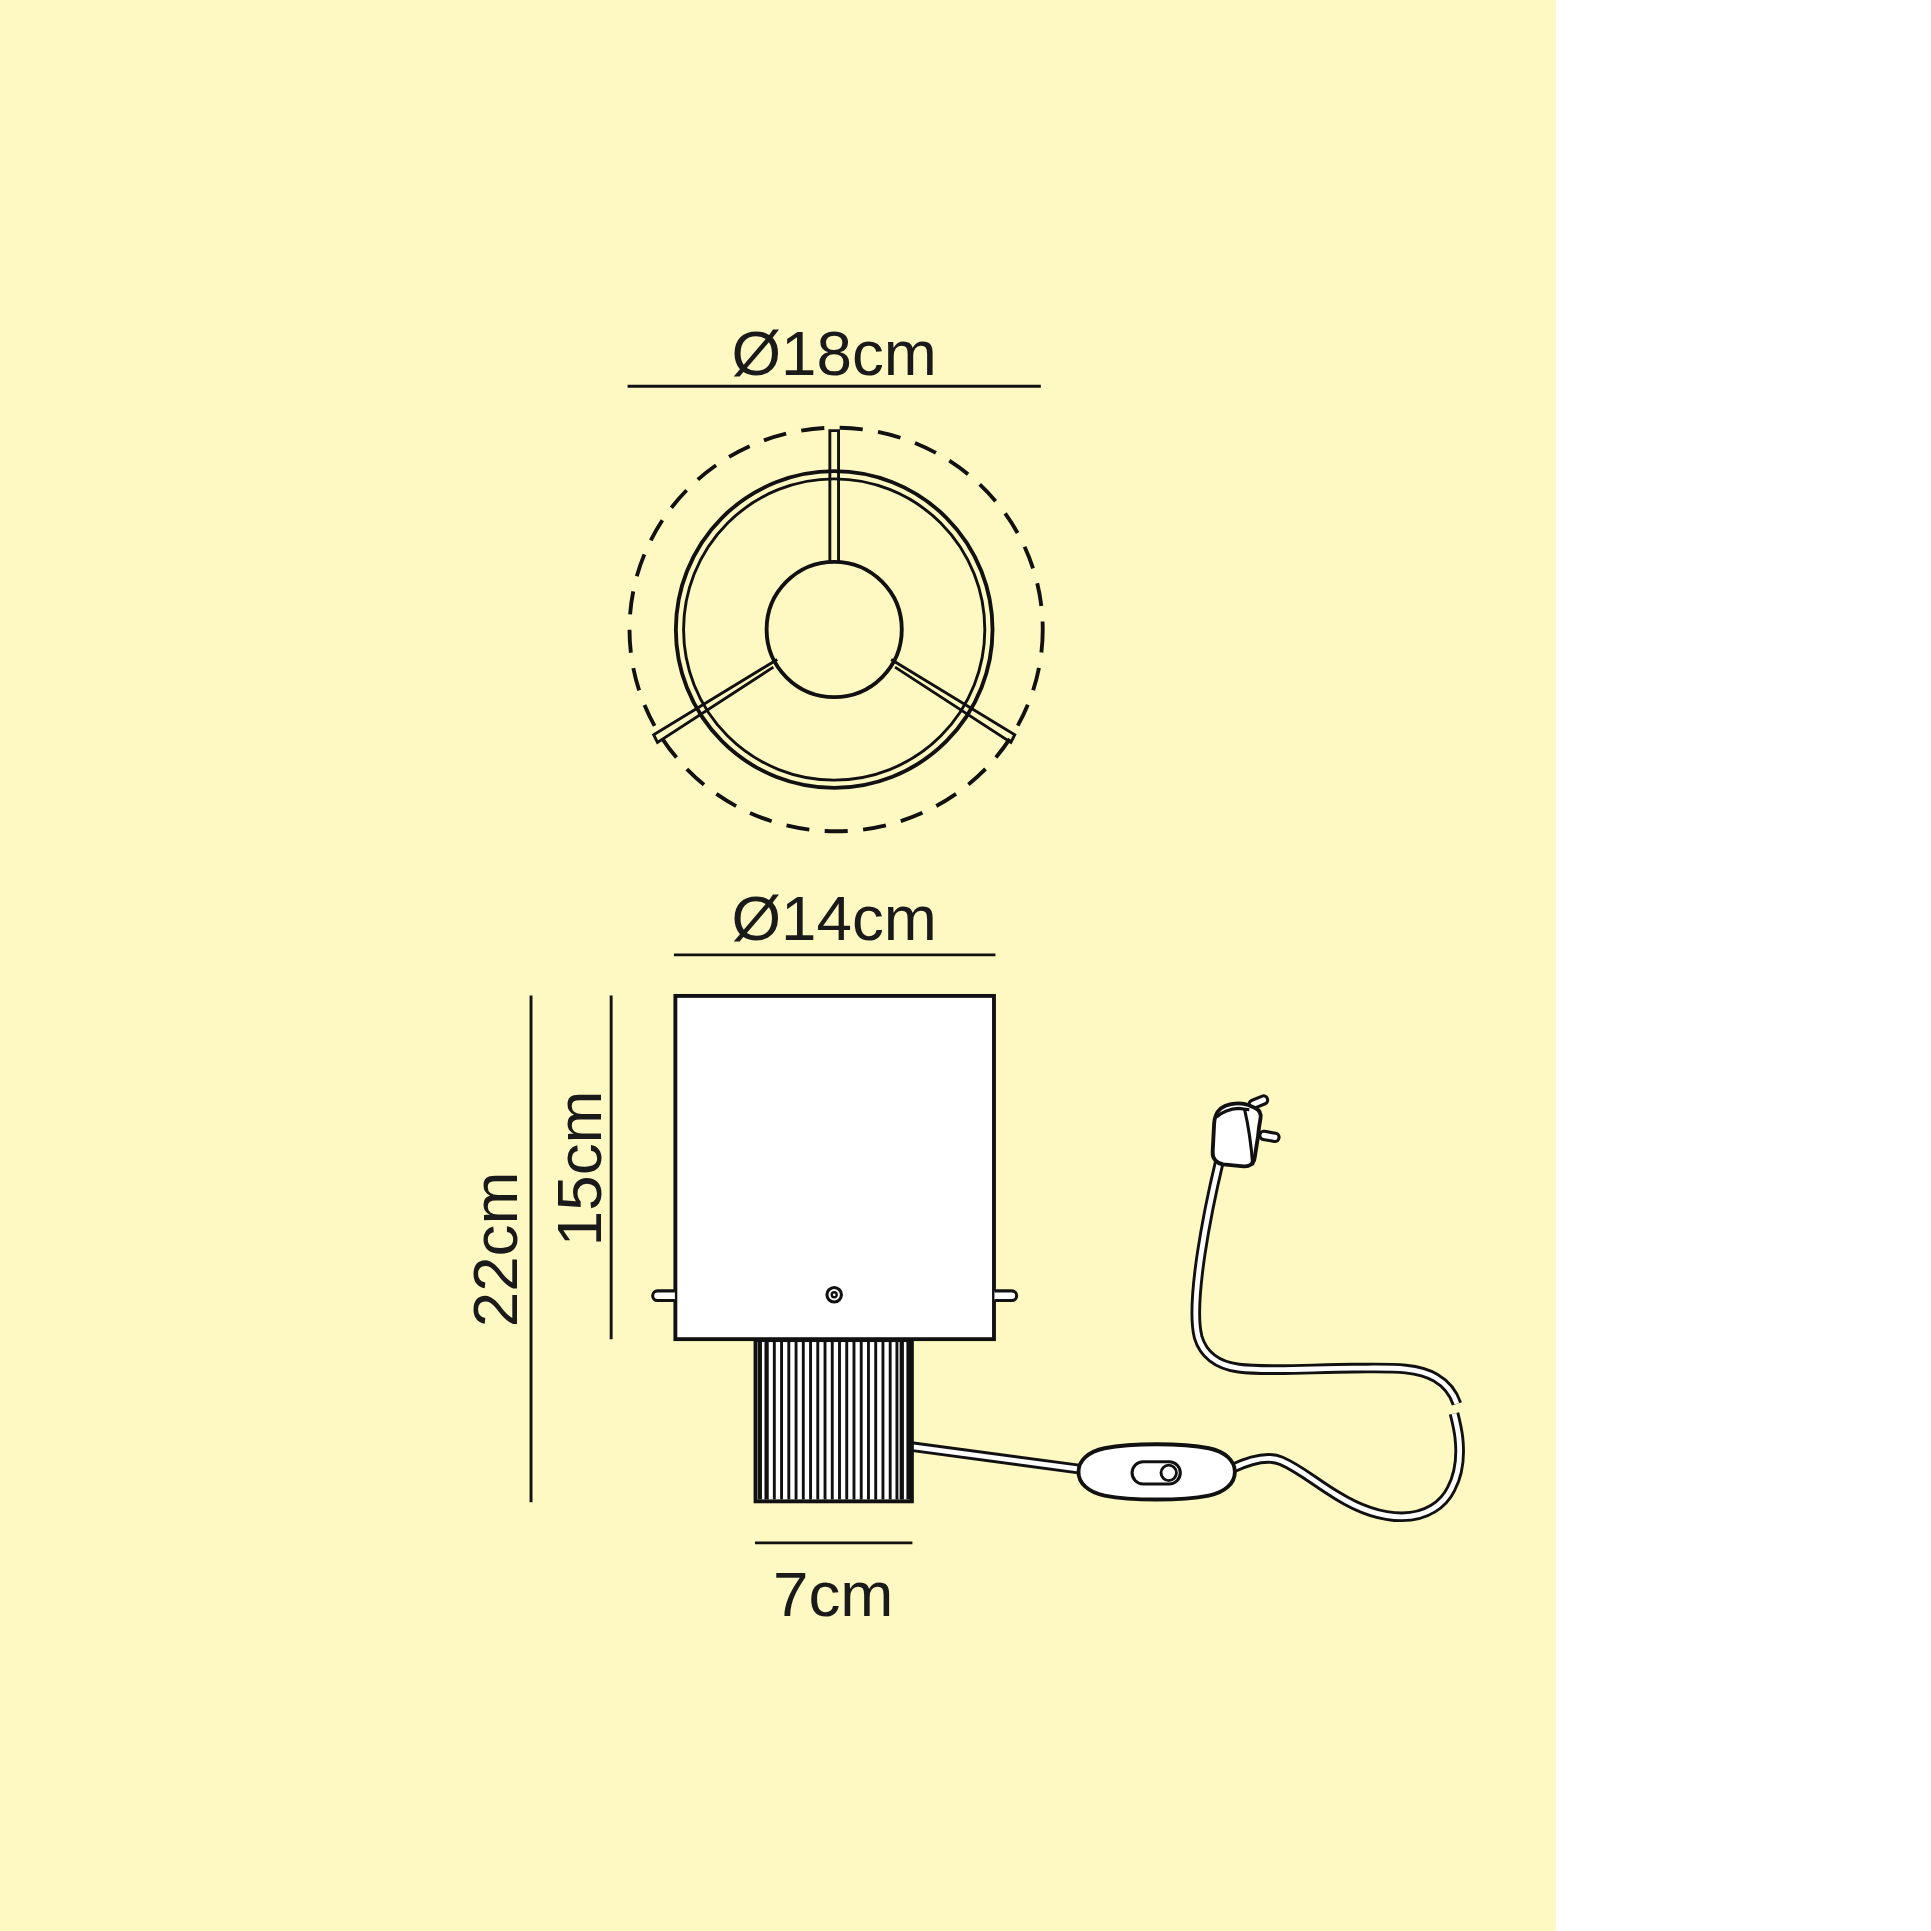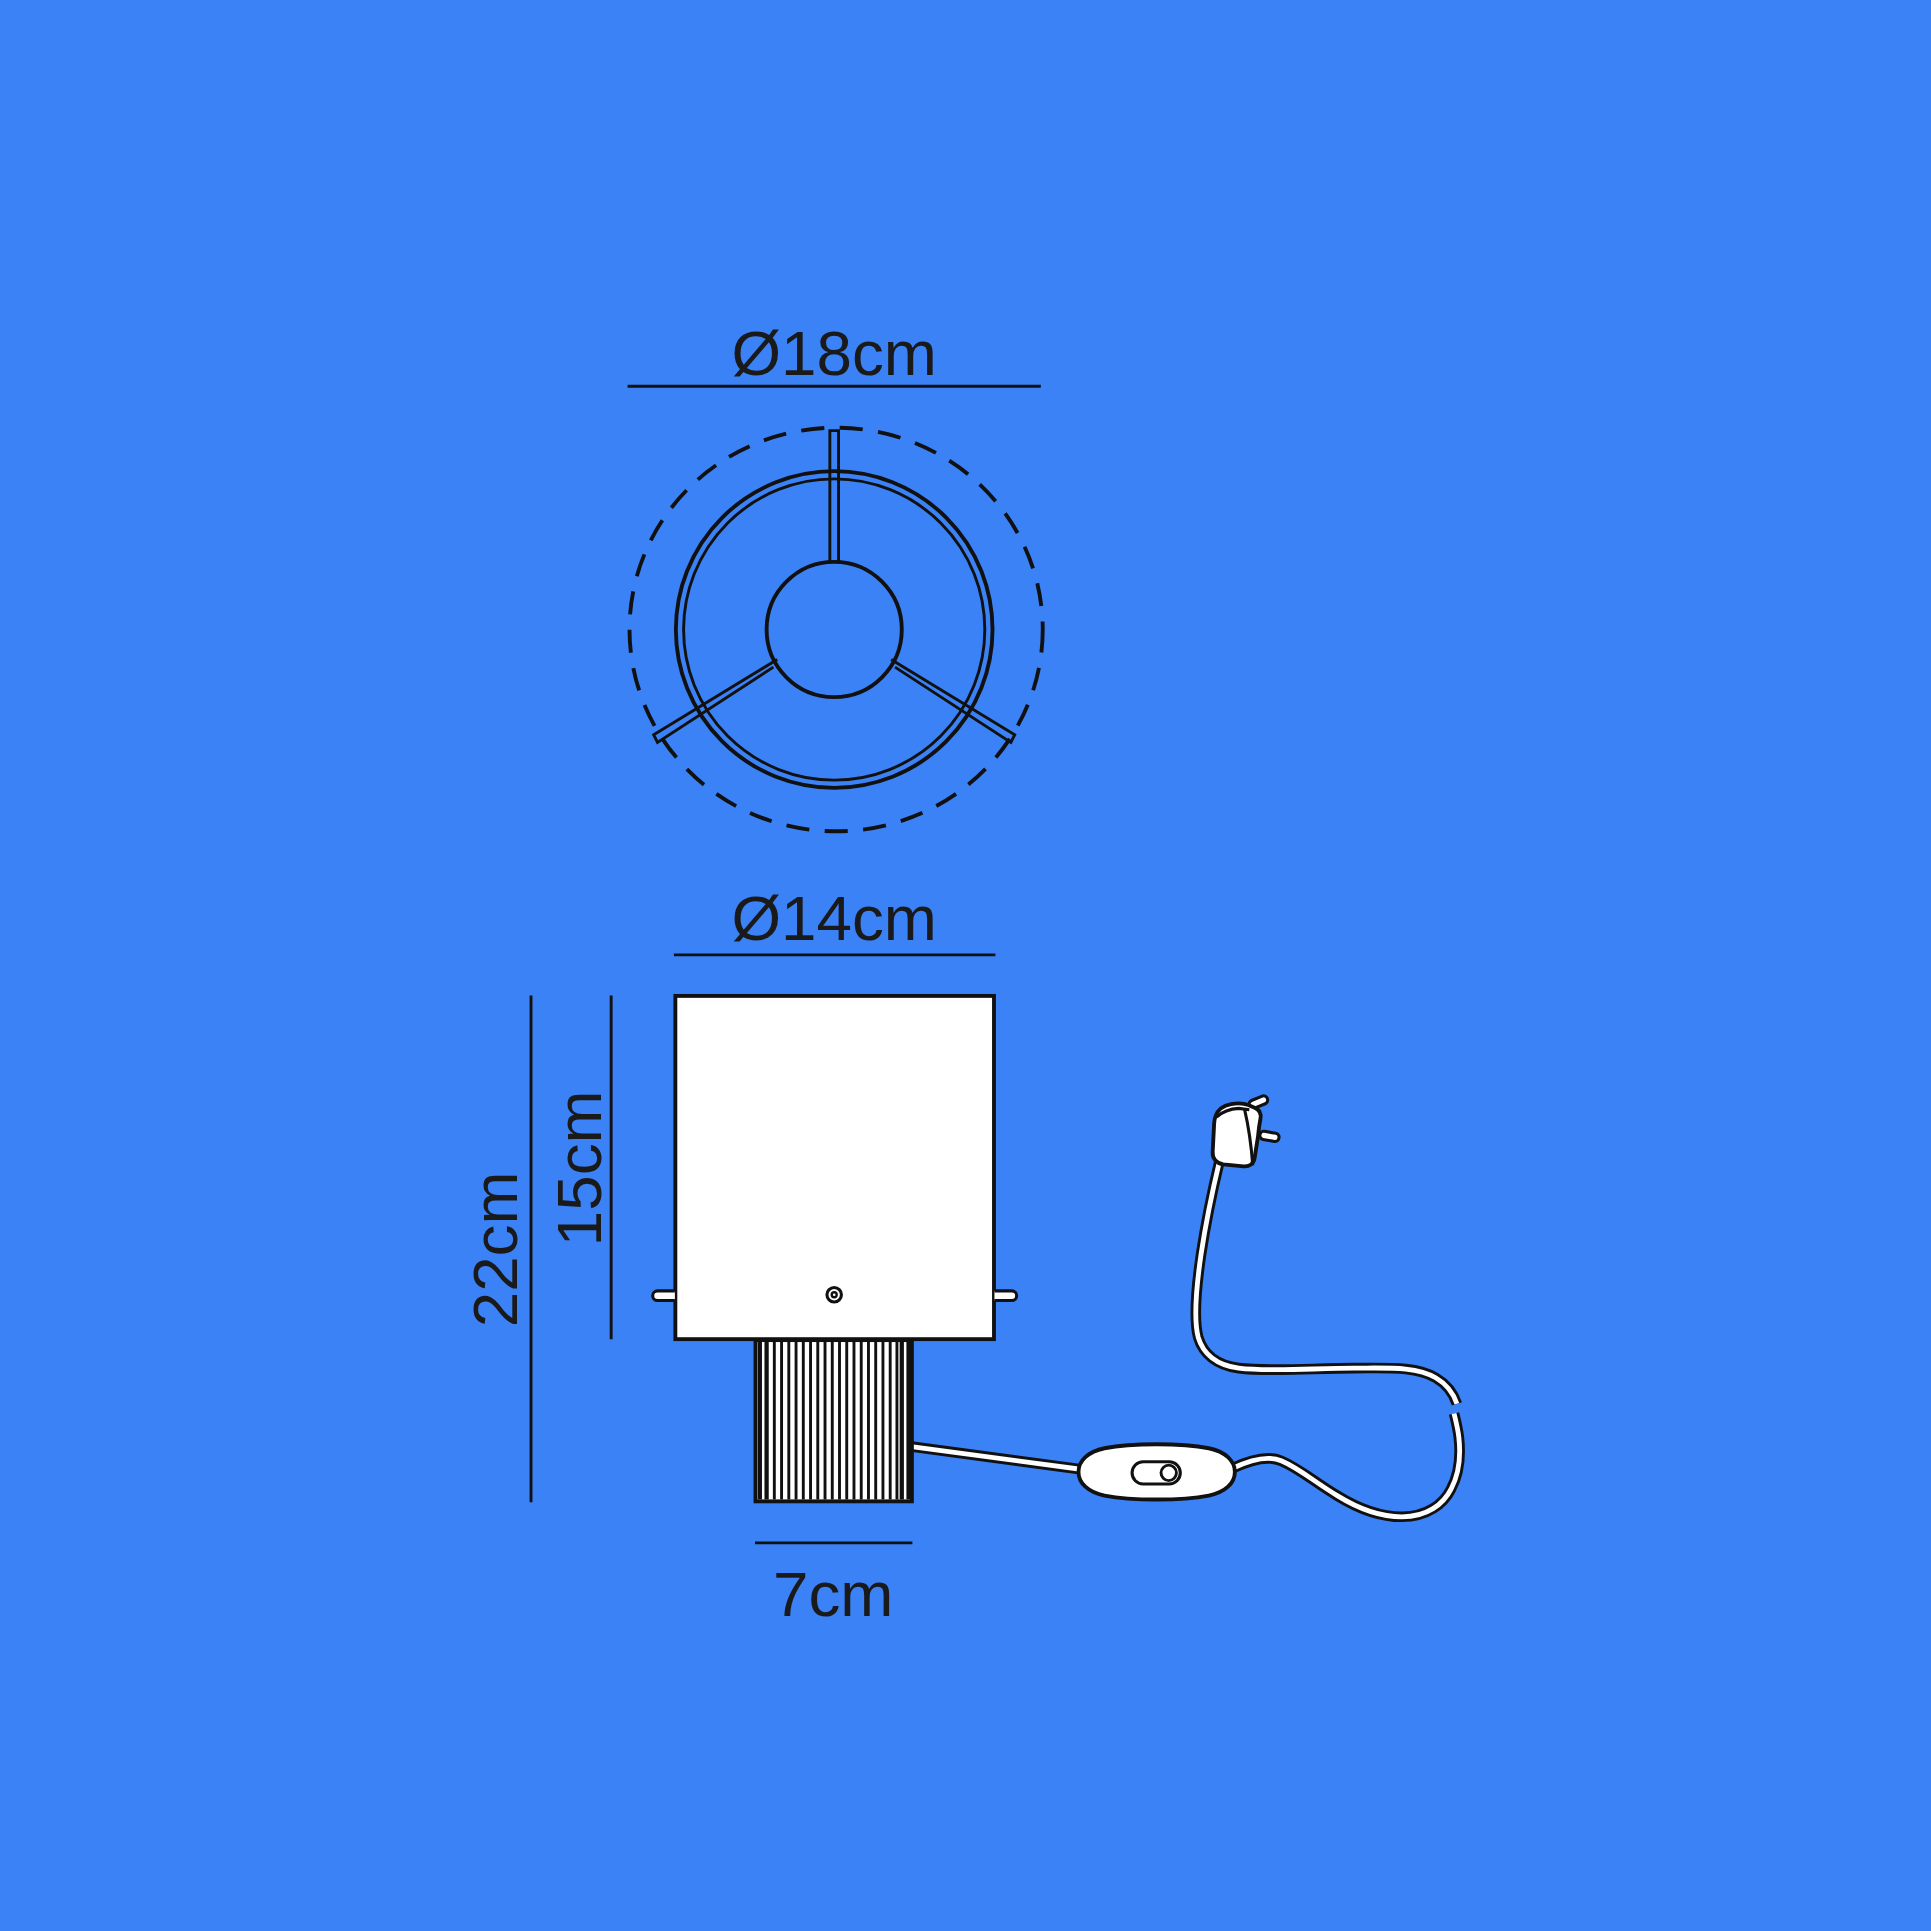--- a/index.html
+++ b/index.html
@@ -1,16 +1,16 @@
 <!DOCTYPE html>
 <html><head>
 <meta charset="utf-8">
 <style>
   html,body{margin:0;padding:0;background:#ffffff;}
-  .page{position:relative;width:1931px;height:1931px;background:#3b82f6;overflow:hidden;}
+  .page{position:relative;width:1556px;height:1931px;background:#fef9c3;overflow:hidden;}
   svg{display:block;}
   
   .ln{stroke:#111111;fill:none;stroke-width:4;}
   .ln-thin{stroke:#111111;fill:none;stroke-width:3;}
   .ln-fill{stroke:#111111;fill:#ffffff;stroke-width:4;}
   .ln-fill-thin{stroke:#111111;fill:#ffffff;stroke-width:3.2;}
   .dashed{stroke:#111111;fill:none;stroke-width:4;stroke-dasharray:24 16;}
   .dim{stroke:#111111;fill:none;stroke-width:3;}
   .flute{stroke:#111111;fill:none;stroke-width:3;}
   .flute-thick{stroke:#111111;fill:none;stroke-width:4.4;}

